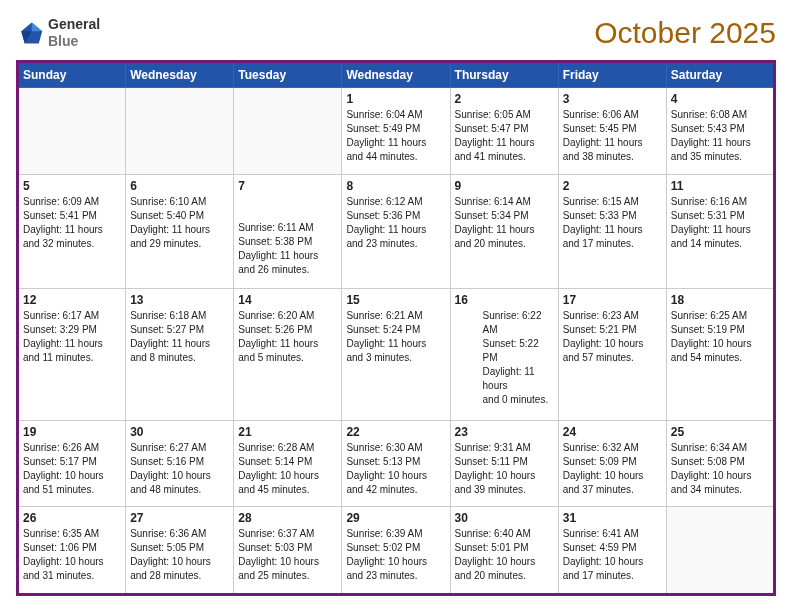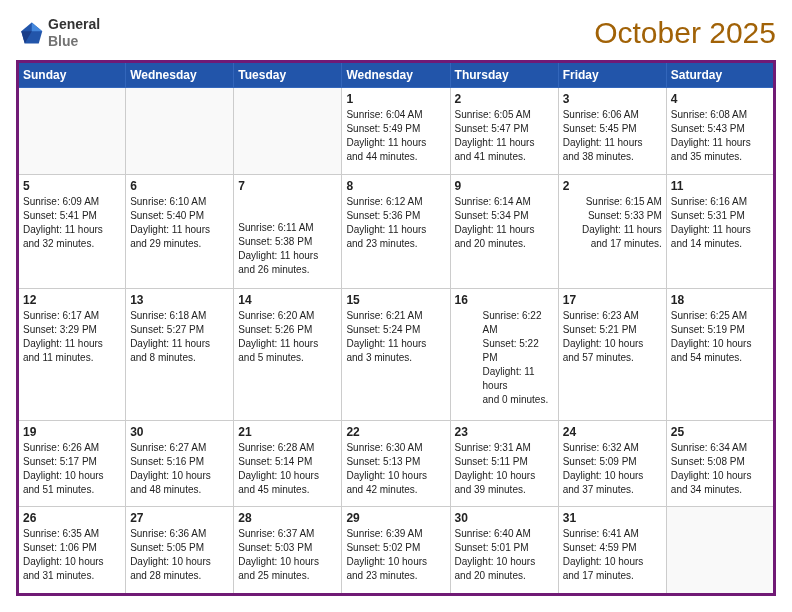--- a/index.html
+++ b/index.html
@@ -191,21 +191,21 @@
           </td>
           <td>
             <div class="day-num">9</div>
             <div class="day-info" style="white-space: pre-line;">Sunrise: 6:14 AM
 Sunset: 5:34 PM
 Daylight: 11 hours
 and 20 minutes.</div>
           </td>
           <td>
             <div class="day-num">2</div>
-            <div class="day-info" style="white-space: pre-line; text-align: right;">Sunrise: 6:15 AM
+            <div class="day-info" style="white-space: pre-line;">Sunrise: 6:15 AM
 Sunset: 5:33 PM
 Daylight: 11 hours
 and 17 minutes.</div>
           </td>
           <td>
             <div class="day-num">11</div>
             <div class="day-info" style="white-space: pre-line;">Sunrise: 6:16 AM
 Sunset: 5:31 PM
 Daylight: 11 hours
 and 14 minutes.</div>

